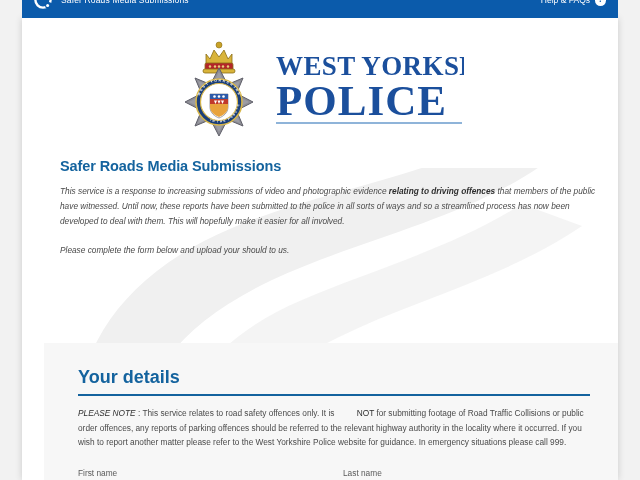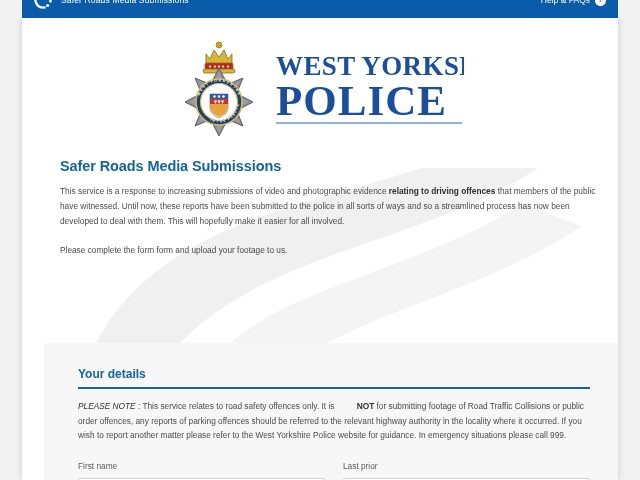--- a/index.html
+++ b/index.html
@@ -137,57 +137,58 @@
     font-weight: bold;
     margin: 14px 0 10px 20px;
     letter-spacing: -0.1px;
   }
   p.body-copy {
     color: #4a4a4a;
     font-size: 8.3px;
     line-height: 15.2px;
     margin: 0 0 13px 20px;
     max-width: 556px;
+    font-style: italic;
   }
   p.body-copy b { color: #2e2e2e; font-weight: bold; }
 
   
   .form-panel {
     position: absolute;
     left: 22px;
     top: 325px;
     width: 574px;
     background: #f7f7f7;
     z-index: 5;
     padding: 0 0 10px 0;
     box-sizing: border-box;
   }
   h2.section-title {
     color: #14639e;
-    font-size: 12px;
+    font-size: 18px;
     font-weight: bold;
     margin: 24px 0 6px 34px;
   }
   .section-rule {
     height: 2px;
     background: #14639e;
     margin: 0 28px 0 34px;
   }
   p.note-copy {
     color: #4a4a4a;
     font-size: 8.3px;
     line-height: 14.6px;
     margin: 10px 28px 0 34px;
   }
   p.note-copy .note-label {
     font-weight: normal;
     font-style: italic;
     color: #2e2e2e;
   }
-  p.note-copy b { color: #2e2e2e; font-weight: bold; padding-left: 20px; }
+  p.note-copy b { color: #2e2e2e; font-weight: normal; padding-left: 20px; }
 
   .field-row {
     display: flex;
     gap: 18px;
     margin: 18px 28px 0 34px;
   }
   .field-col { flex: 1 1 0; min-width: 0; }
   label.field-label {
     display: block;
     color: #5a5a5a;
@@ -309,37 +310,37 @@
         </div>
 
       </div>
 
       <div class="content">
         <h1 class="page-title">Safer Roads Media Submissions</h1>
 
         <p class="body-copy"><span>This service is a response to increasing submissions of video and photographic evidence </span><b>relating to driving offences</b><span> that members of the public have witnessed. Until now, these reports have been submitted to the police in all sorts of ways and so a streamlined process has now been developed to deal with them. This will hopefully make it easier for all involved.</span></p>
 
 
-        <p class="body-copy">Please complete the form form and upload your footage to us.</p>
+        <p class="body-copy">Please complete the form below and upload your should to us.</p>
       </div>
     </div>
 
     <div class="form-panel">
       <h2 class="section-title">Your details</h2>
       <div class="section-rule"></div>
 
       <p class="note-copy"><span class="note-label">PLEASE NOTE</span><span> : This service relates to road safety offences only. It is </span><b>NOT</b><span> for submitting footage of Road Traffic Collisions or public order offences, any reports of parking offences should be referred to the relevant highway authority in the locality where it occurred. If you wish to report another matter please refer to the West Yorkshire Police website for guidance. In emergency situations please call 999.</span></p>
 
       <div class="field-row">
         <div class="field-col">
           <label class="field-label">First name</label>
           <input class="text-input" type="text" value="" style="">
         </div>
         <div class="field-col">
-          <label class="field-label">Last prior</label>
+          <label class="field-label">Last name</label>
           <input class="text-input" type="text" value="" style="">
         </div>
       </div>
     </div>
 
   </div>
 
   <div class="topbar">
     <div class="topbar-left">
       <span class="brand-mark">

